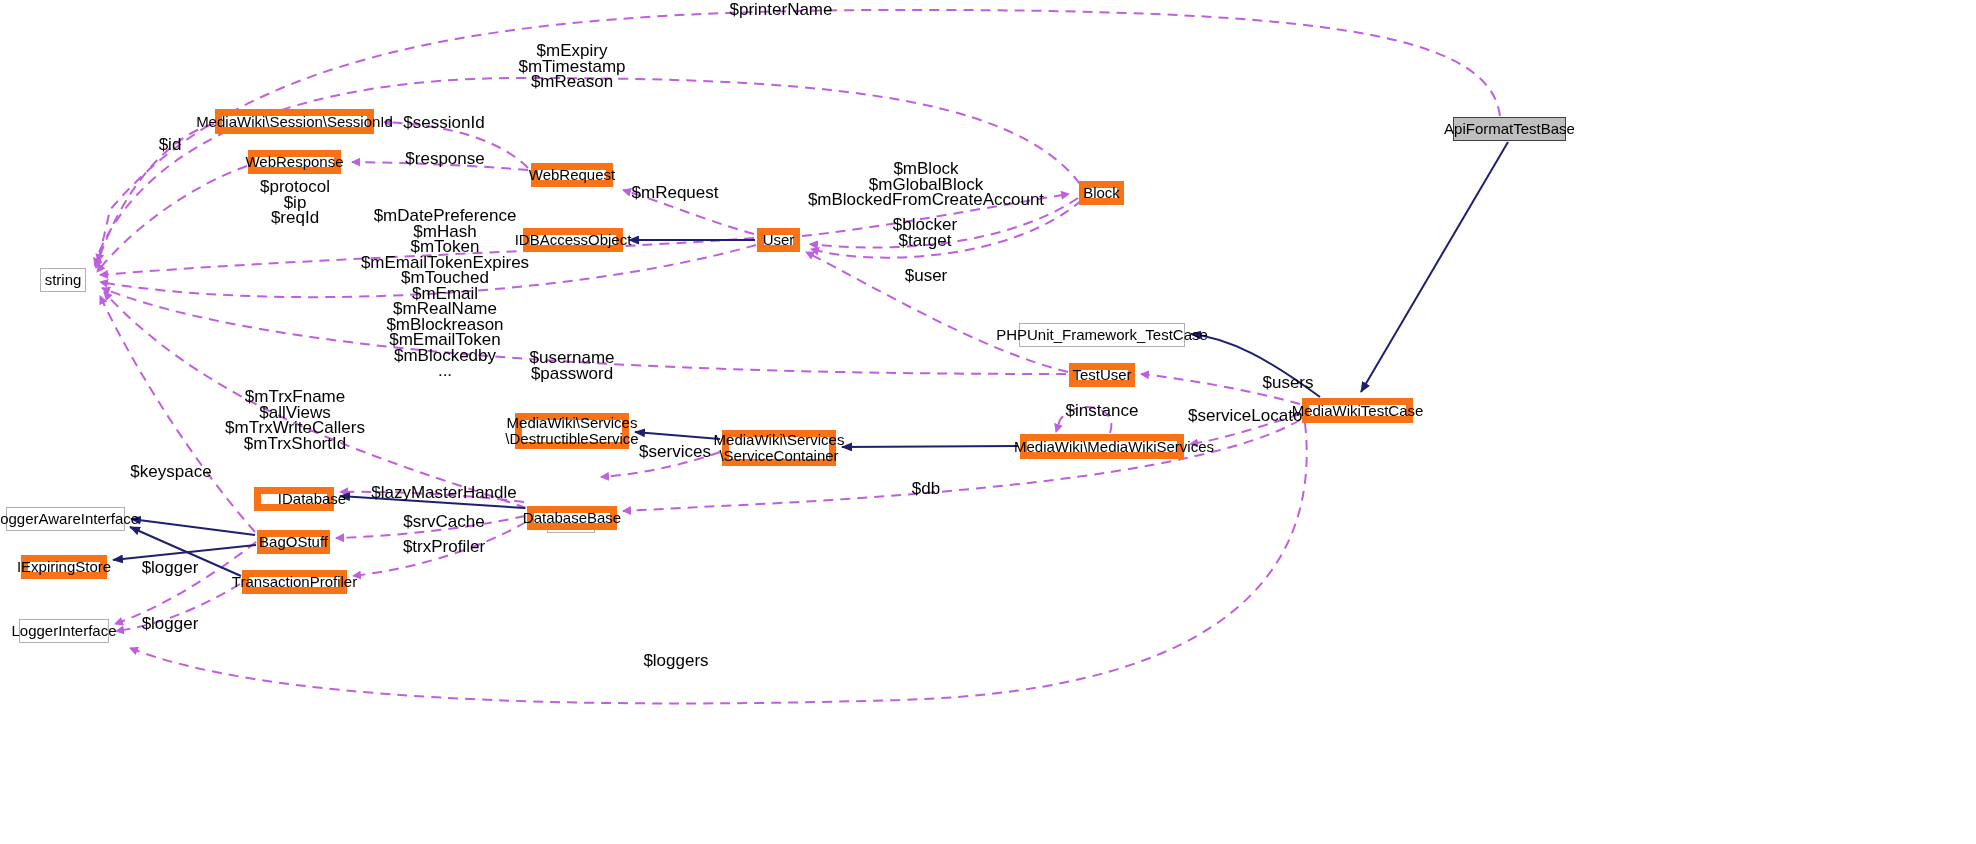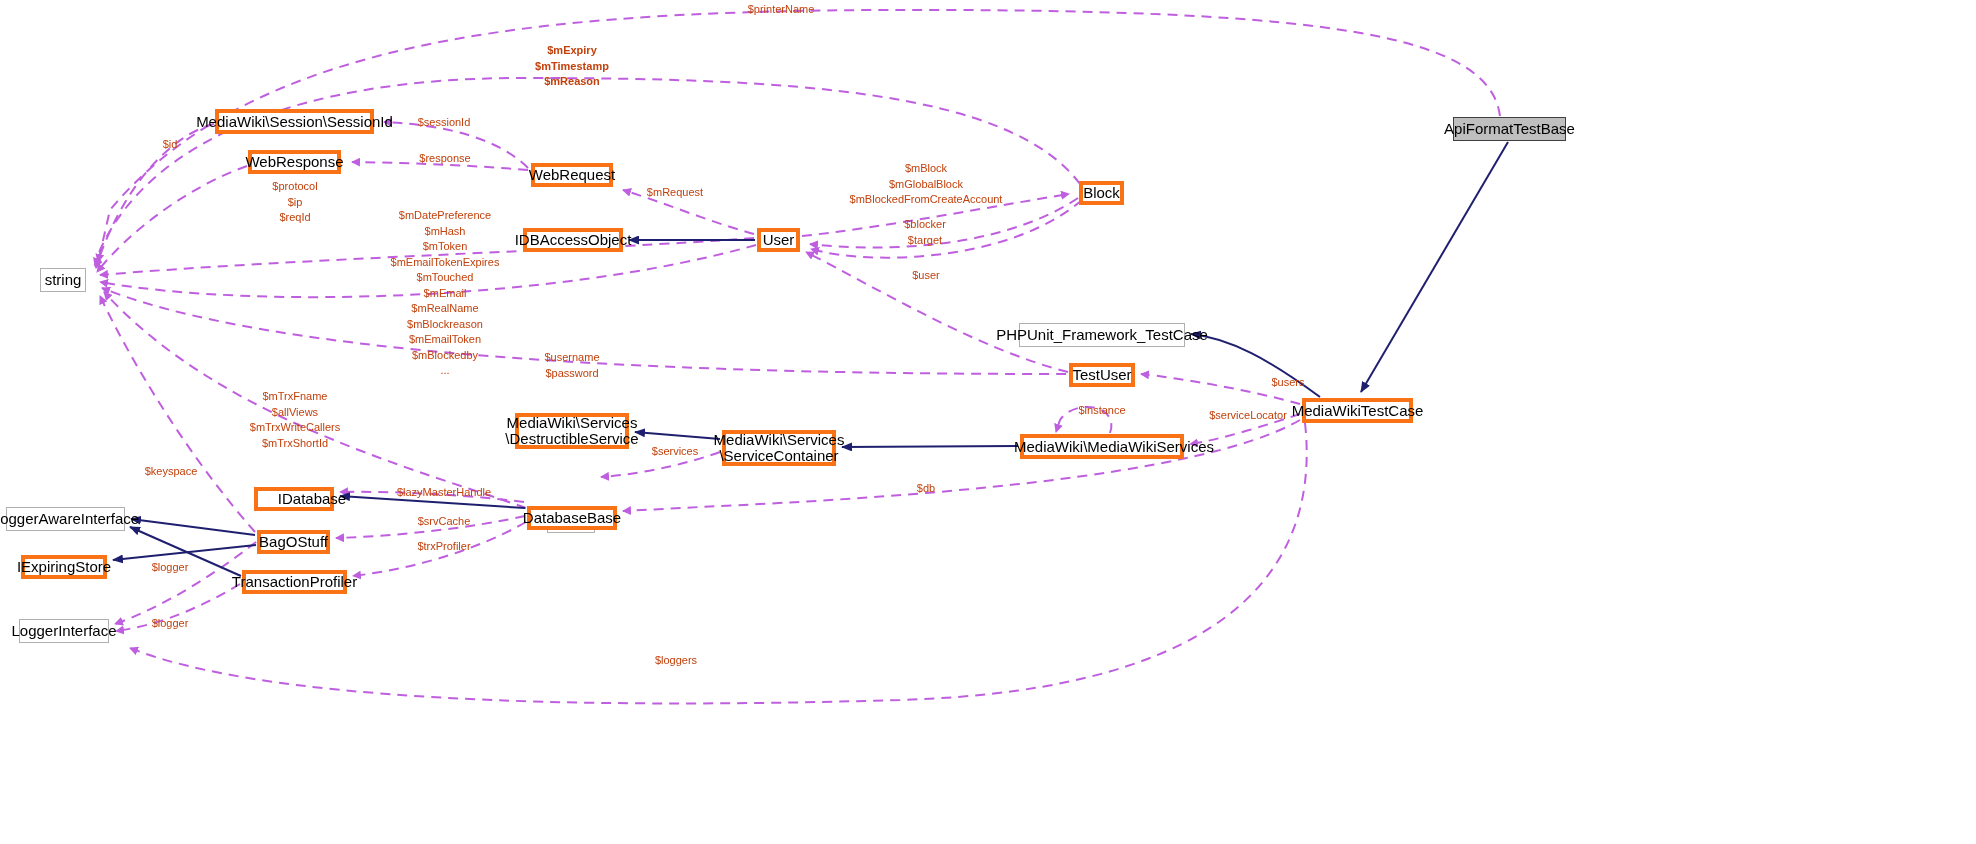--- a/index.html
+++ b/index.html
@@ -19,43 +19,43 @@
     position: absolute;
     left: 0;
     top: 0;
     width: 1976px;
     height: 844px;
   }
   .node {
     position: absolute;
     box-sizing: border-box;
     background: #ffffff;
-    border: 4px solid #f97316;
+    border: 7px solid #f97316;
     color: #000000;
     font-size: 15px;
     line-height: 16px;
     text-align: center;
     display: flex;
     align-items: center;
     justify-content: center;
     white-space: pre;
     z-index: 5;
   }
   .node.external {
     border: 1px solid #b0b0b0;
   }
   .node.focus {
     background: #bfbfbf;
     border: 1px solid #404040;
   }
   .edge-label {
     position: absolute;
-    font-size: 11px;
+    font-size: 17px;
     line-height: 15.5px;
-    color: #c2410c;
+    color: #000000;
     text-align: center;
     white-space: pre;
     z-index: 4;
     transform: translateX(-50%);
   }
 </style>
 </head>
 <body>
 
 <div id="diagram-root">
@@ -170,21 +170,21 @@
       <div class="node" style="left: 254px; top: 487px; width: 80px; height: 24px; padding-left: 36px;">IDatabase</div>
       <div class="node" style="left: 527px; top: 506px; width: 90px; height: 24px;">DatabaseBase</div>
       <div class="node external" style="left: 6px; top: 507px; width: 119px; height: 24px;">LoggerAwareInterface</div>
       <div class="node" style="left: 257px; top: 530px; width: 73px; height: 24px;">BagOStuff</div>
       <div class="node" style="left: 21px; top: 555px; width: 86px; height: 24px;">IExpiringStore</div>
       <div class="node" style="left: 242px; top: 570px; width: 105px; height: 24px;">TransactionProfiler</div>
       <div class="node external" style="left: 19px; top: 619px; width: 90px; height: 24px;">LoggerInterface</div>
     </div>
   <div>
       <div class="edge-label" style="left: 781px; top: 2px;">$printerName</div>
-      <div class="edge-label" style="left: 572px; top: 43px; font-weight: bold;">$mExpiry
+      <div class="edge-label" style="left: 572px; top: 43px;">$mExpiry
 $mTimestamp
 $mReason</div>
       <div class="edge-label" style="left: 444px; top: 115px;">$sessionId</div>
       <div class="edge-label" style="left: 170px; top: 137px;">$id</div>
       <div class="edge-label" style="left: 445px; top: 151px;">$response</div>
       <div class="edge-label" style="left: 926px; top: 161px;">$mBlock
 $mGlobalBlock
 $mBlockedFromCreateAccount</div>
       <div class="edge-label" style="left: 295px; top: 179px;">$protocol
 $ip

